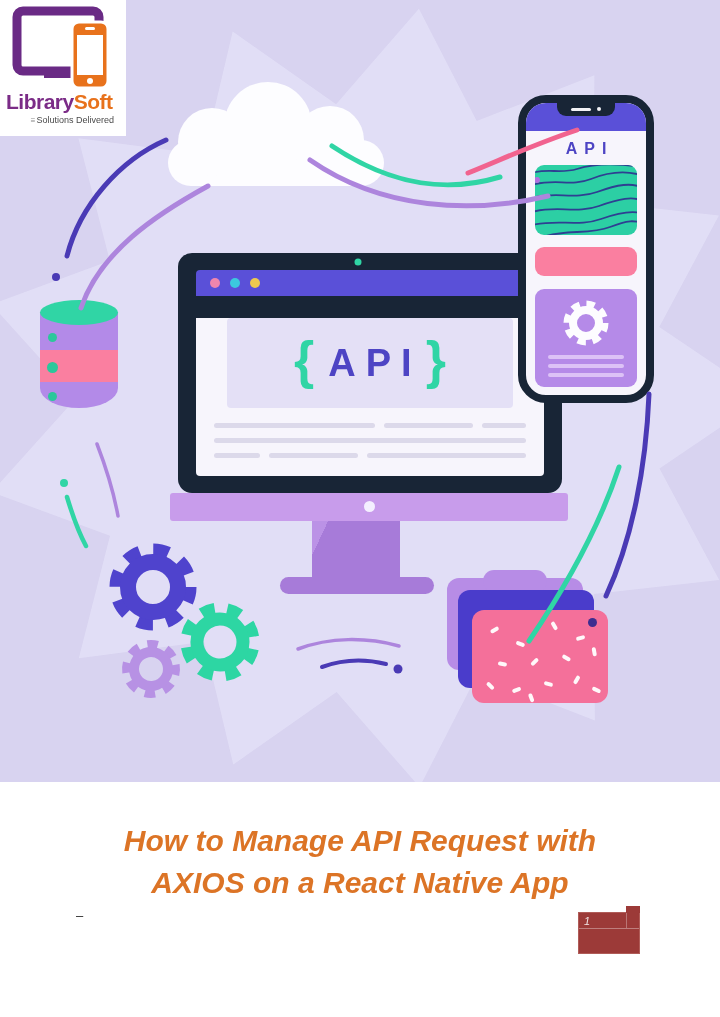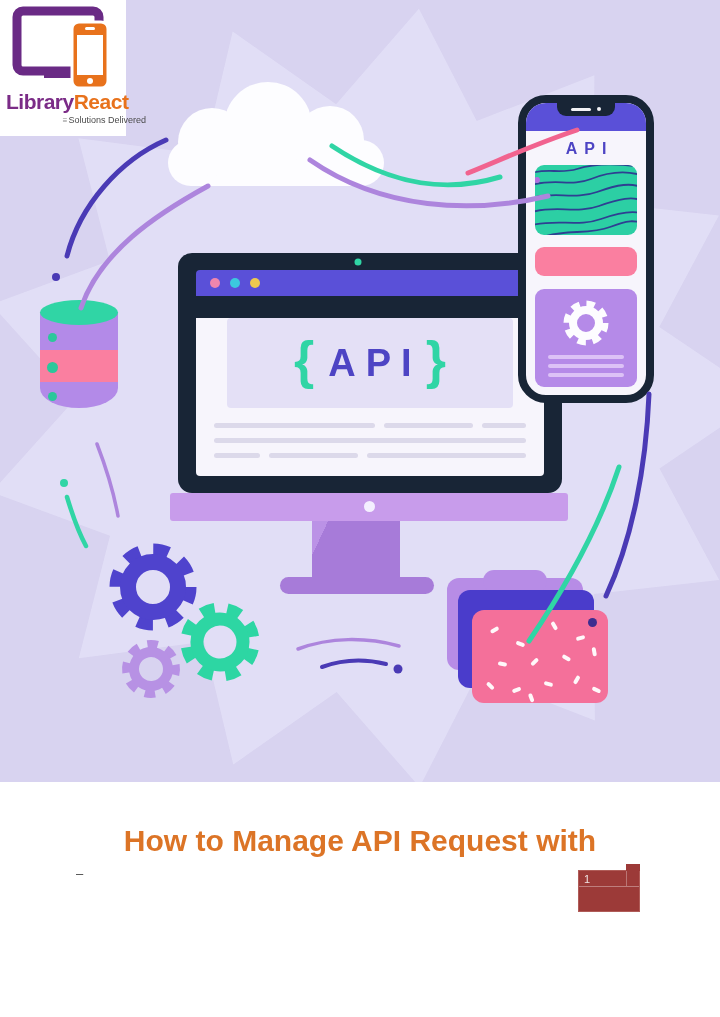--- a/index.html
+++ b/index.html
@@ -9,21 +9,21 @@
   
   .illus { position:absolute; left:0; top:0; width:720px; height:782px; background:#d8d3f0; overflow:hidden; }
   .bg-svg { position:absolute; left:0; top:0; z-index:0; }
 
   
   .logo-box { position:absolute; left:0; top:0; width:126px; height:136px; background:#ffffff; z-index:7; }
   .logo-devices { position:absolute; left:12px; top:6px; }
   .logo-text { position:absolute; left:6px; top:90px; font-size:21px; font-weight:bold; letter-spacing:-0.5px; white-space:nowrap; }
   .logo-text .p1 { color:#7b2c87; }
   .logo-text .p2 { color:#e8721c; }
-  .logo-tagline { position:absolute; left:0; top:115px; width:146px; text-align:right; font-size:9px; color:#4a4a4a; }
+  .logo-tagline { position:absolute; left:0; top:115px; width:114px; text-align:right; font-size:9px; color:#4a4a4a; }
   .logo-tagline .tg-ico { color:#888; font-size:8px; margin-right:1px; }
 
   
   .cloud-svg { position:absolute; left:160px; top:78px; z-index:1; }
 
   
   .db { position:absolute; left:40px; top:300px; width:78px; height:110px; z-index:2; }
   .db-body { position:absolute; left:0; top:12px; width:78px; height:96px; background:#b38ae8; border-radius:0 0 50% 50% / 0 0 20px 20px; }
   .db-stripe { position:absolute; left:0; top:50px; width:78px; height:32px; background:#fa7fa0; }
   .db-top { position:absolute; left:0; top:0; width:78px; height:25px; background:#30d5a5; border-radius:50%; }
@@ -77,21 +77,21 @@
   .fold.back::before { content:""; position:absolute; left:36px; top:-8px; width:64px; height:22px; background:#b78ce6; border-radius:12px; }
   .fold.mid { left:18px; top:35px; width:136px; height:98px; background:#4a3ccb; }
   .fold.front { left:32px; top:55px; width:136px; height:93px; background:#f4709a; }
   .fold.front .fdot { position:absolute; right:11px; top:8px; width:9px; height:9px; border-radius:50%; background:#3d2d8f; }
   .confetti { position:absolute; width:9px; height:3.5px; background:#ffffff; border-radius:2px; opacity:0.95; }
 
   
   .curves-svg { position:absolute; left:0; top:0; z-index:3; }
 
   
-  .title-wrap { position:absolute; left:0; top:782px; width:720px; height:235px; background:#ffffff; }
+  .title-wrap { position:absolute; left:0; top:782px; width:720px; height:235px; background:#ffffff;font-style:italic; }
   .page-title { margin-top:38px; text-align:center; color:#dc7426; font-size:30px; font-weight:bold; line-height:42px; }
   .footer-row { position:relative; margin-top:8px; height:60px; }
   .footer-dash { position:absolute; left:76px; top:-4px; font-size:13px; color:#444444; }
   .credit { position:absolute; left:96px; top:5px; width:478px; text-align:right; font-size:13.2px; line-height:17px; color:#3a3a3a; }
   .page-badge { position:absolute; left:578px; top:0; width:62px; height:42px; background:#9c3a38; border:1px solid #b05c58; }
   .badge-tab { position:absolute; top:-7px; right:-1px; width:14px; height:7px; background:#9c3a38; }
   .badge-strip { position:absolute; left:0; top:0; width:100%; height:16px; border-bottom:1px solid rgba(255,255,255,0.35); }
   .badge-strip::after { content:""; position:absolute; right:12px; top:0; height:100%; border-right:1px solid rgba(255,255,255,0.3); }
   .badge-num { position:absolute; left:5px; top:2px; font-size:11px; color:#f0e4e4; }
 </style>
@@ -256,29 +256,30 @@
     <svg class="logo-devices" width="102" height="84" viewBox="0 0 102 84">
       <rect x="5" y="5" width="82" height="60" rx="6" fill="none" stroke="#6a2a85" stroke-width="9"></rect>
       <rect x="32" y="65" width="28" height="7" fill="#6a2a85"></rect>
       <g>
         <rect x="60" y="16" width="36" height="66" rx="7" fill="#e8721c" stroke="#ffffff" stroke-width="3"></rect>
         <rect x="65" y="29" width="26" height="40" fill="#ffffff"></rect>
         <rect x="73" y="21" width="10" height="3" rx="1.5" fill="#ffffff"></rect>
         <circle cx="78" cy="75" r="3" fill="#ffffff"></circle>
       </g>
     </svg>
-    <div class="logo-text"><span class="p1">Library</span><span class="p2">React</span></div>
+    <div class="logo-text"><span class="p1">Library</span><span class="p2">Soft</span></div>
     <div class="logo-tagline"><span class="tg-ico">≡</span><span>Solutions Delivered</span></div>
   </div>
 
 </div>
 
 <div class="title-wrap">
   <h1 class="page-title">
     <div>How to Manage API Request with</div>
+    <div>AXIOS on a React Native App</div>
   </h1>
   <div class="footer-row">
     <span class="footer-dash">–</span>
     <div class="page-badge">
       <span class="badge-tab"></span>
       <span class="badge-strip"></span>
       <span class="badge-num">1</span>
     </div>
   </div>
 </div>

